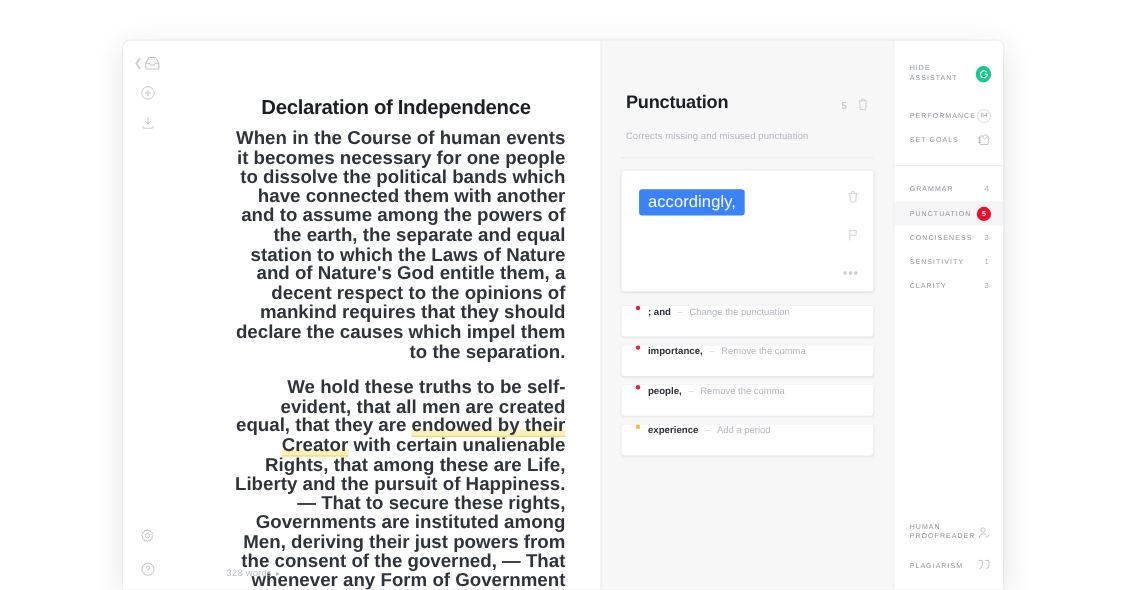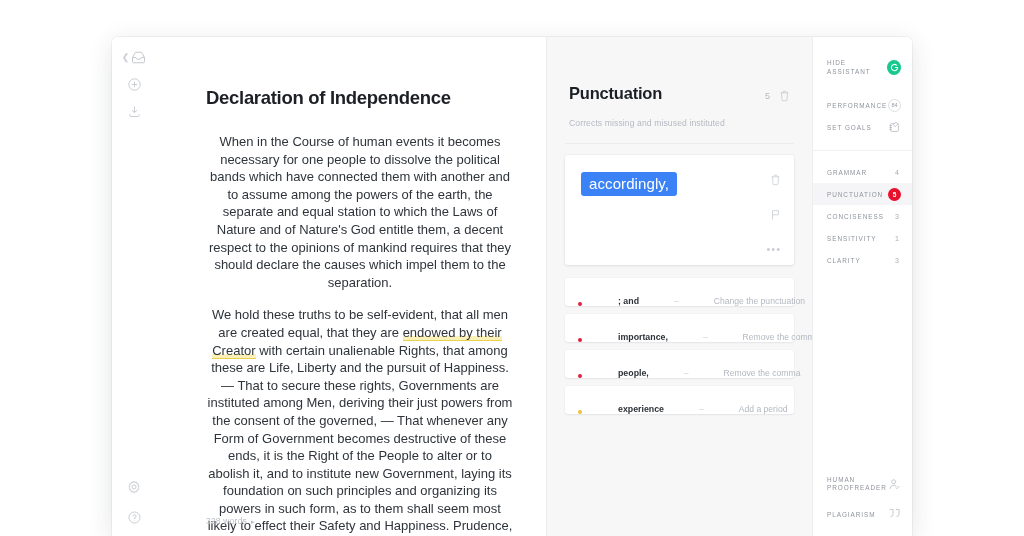--- a/index.html
+++ b/index.html
@@ -52,28 +52,30 @@
     background: #ffffff;
     position: relative;
     padding: 50px 32px 0 50px;
     overflow: hidden;
   }
   #doc-title {
     font-size: 18.5px;
     font-weight: bold;
     color: #1c1f24;
     letter-spacing: -0.3px;
-    margin-bottom: 24px;
+    margin-bottom: 8px;
+    text-align: center;
   }
   .doc-para {
-    font-size: 13px;
+    font-size: 17px;
     line-height: 17.6px;
     color: #2f343b;
     margin-bottom: 15px;
-    text-align: center;
+    text-align: right;
+    font-weight: bold;
   }
   .u-yellow-soft {
     background: linear-gradient(to bottom, rgba(255,245,190,0) 72%, rgba(250,232,140,0.62) 72%);
     border-bottom: 1.5px solid #e8d14f;
     margin-top: 28px;
   }
   .u-red {
     background: rgba(250,215,220,0.55);
     border-bottom: 1.5px solid #e04c5f;
   }
@@ -162,23 +164,22 @@
 
   
   #row-list { margin-top: 13px; }
   .sug-row {
     background: #ffffff;
     border-radius: 3px;
     box-shadow: 0 1px 2px rgba(30,35,45,0.07), 0 0 0 1px rgba(0,0,0,0.012);
     height: 28px;
     margin-bottom: 8px;
     display: flex;
-    align-items: flex-end;
+    align-items: flex-start;
     padding: 0 13px;
-    gap: 29px;
   }
   .sug-dot {
     width: 4px; height: 4px; border-radius: 50%;
     margin-right: 7px; flex: 0 0 4px;
   }
   .sug-word {
     font-size: 8.8px; font-weight: bold; color: #2d3238;
     margin-right: 6px; white-space: nowrap;
   }
   .sug-dash { font-size: 8.5px; color: #cfd3d8; margin-right: 6px; }
@@ -310,21 +311,21 @@
       <div id="assistant-count">5</div>
       <div id="assistant-trash">
         <svg width="11" height="12" viewBox="0 0 14 15" fill="none" stroke="currentColor" stroke-width="1.05">
           <path d="M2 3.4 h10"></path>
           <path d="M5.2 3.4 V2.1 a.8 .8 0 0 1 .8-.8 h2 a.8 .8 0 0 1 .8 .8 V3.4"></path>
           <path d="M3.2 3.4 l.6 9.2 a.9 .9 0 0 0 .9 .85 h4.6 a.9 .9 0 0 0 .9-.85 l.6-9.2"></path>
         </svg>
       </div>
     </div>
 
-    <div id="assistant-sub">Corrects missing and misused instituted</div>
+    <div id="assistant-sub">Corrects missing and misused punctuation</div>
     <div id="sub-divider"></div>
 
     <div id="suggestion-card">
       <span id="chip">accordingly,</span>
 
 
       <div class="card-action" id="card-trash">
         <svg width="11" height="12" viewBox="0 0 14 15" fill="none" stroke="currentColor" stroke-width="1.05">
           <path d="M2 3.4 h10"></path>
           <path d="M5.2 3.4 V2.1 a.8 .8 0 0 1 .8-.8 h2 a.8 .8 0 0 1 .8 .8 V3.4"></path>

